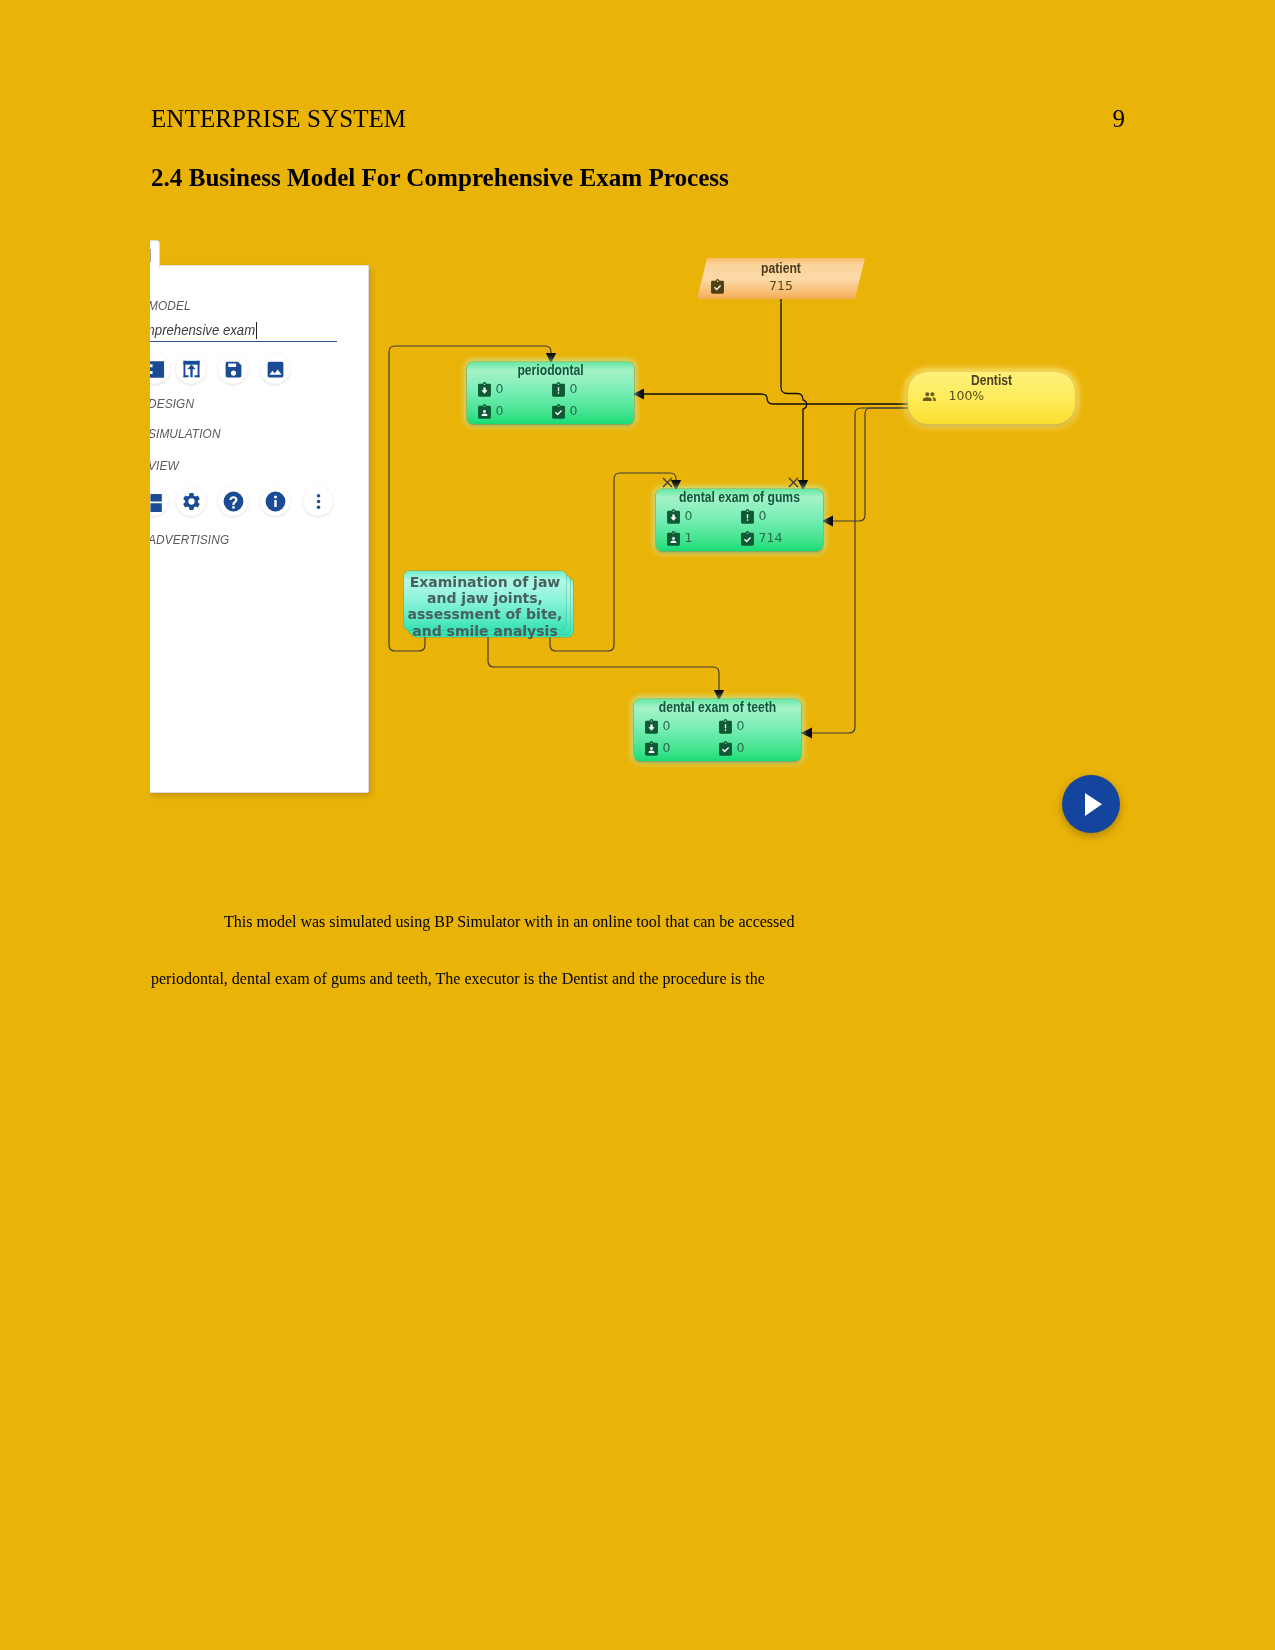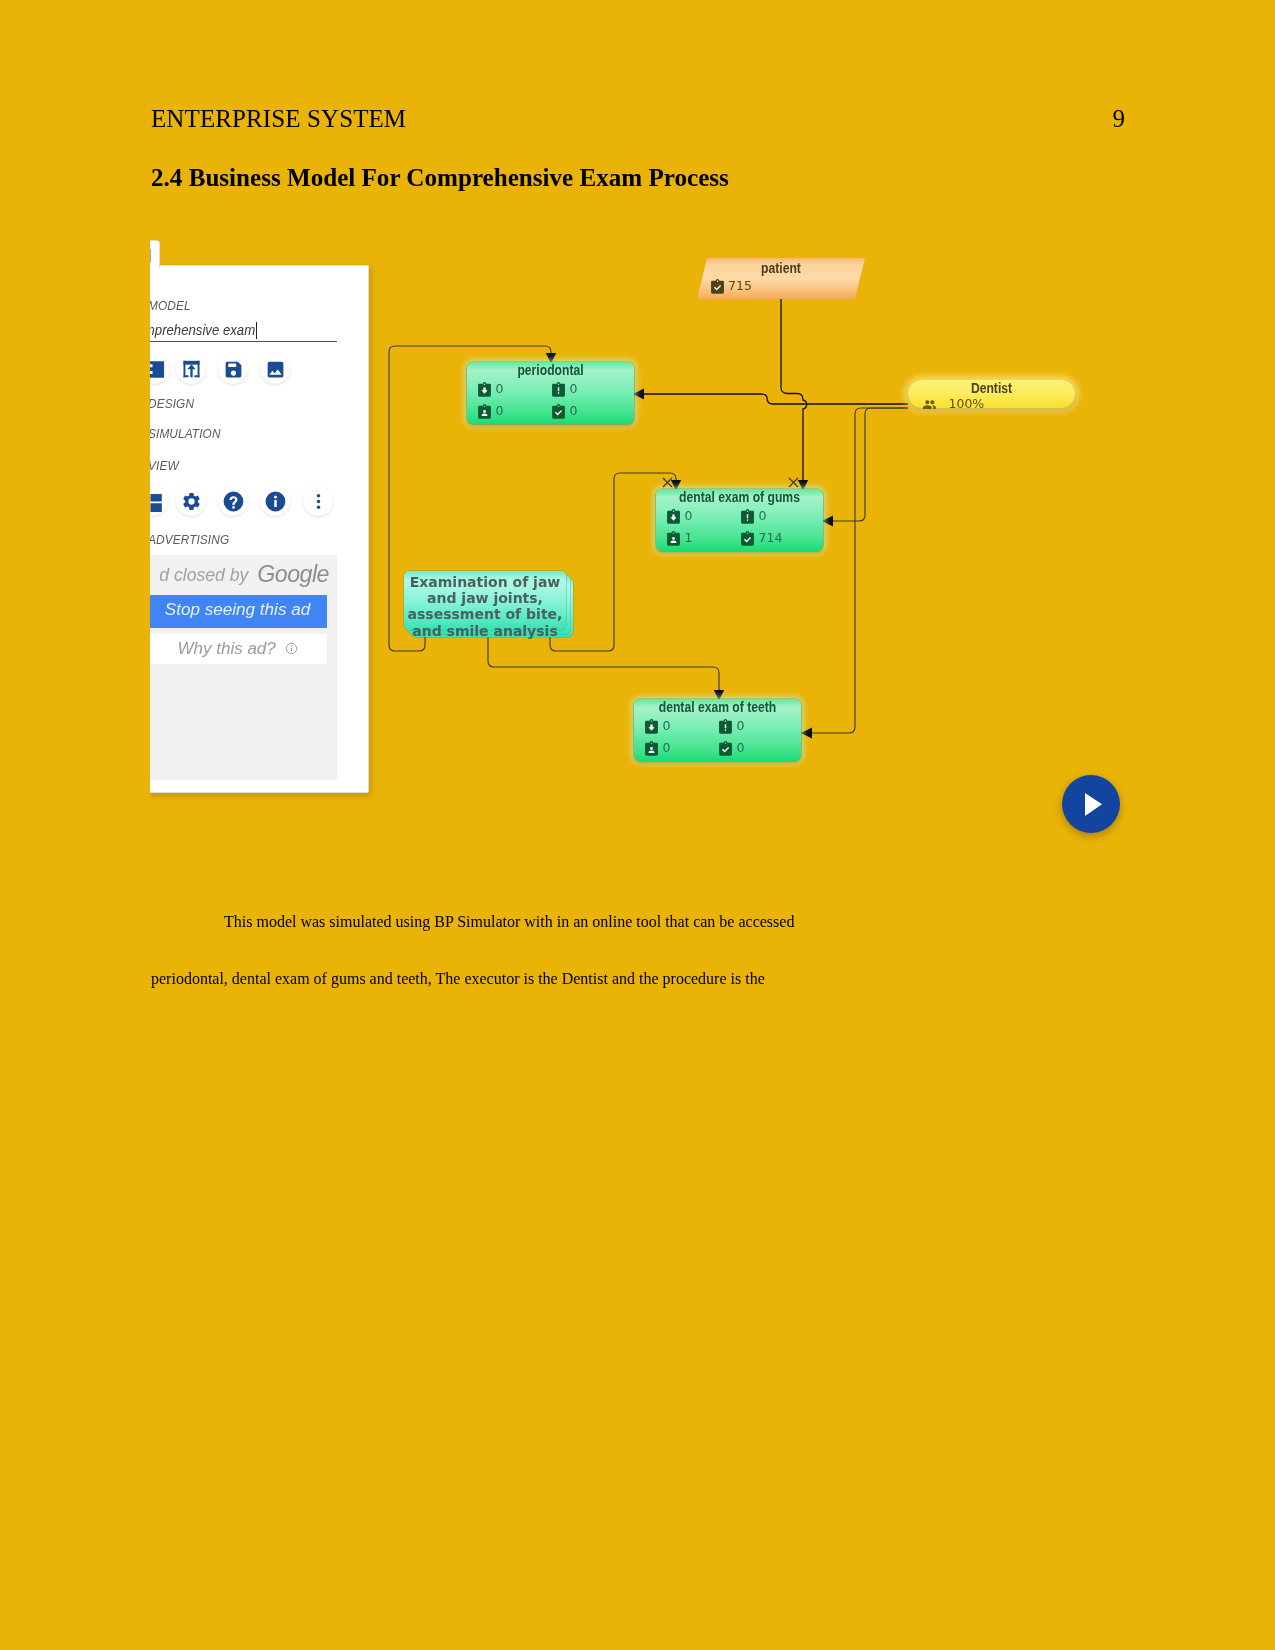--- a/index.html
+++ b/index.html
@@ -175,32 +175,20 @@
         <div class="ibtn" style="left:154px;top:220px;">
           <svg width="21" height="21" viewBox="0 0 24 24" fill="#1a4b94">
             <circle cx="12" cy="5.5" r="2"></circle>
               <circle cx="12" cy="12" r="2"></circle>
               <circle cx="12" cy="18.5" r="2"></circle>
           </svg>
         </div>
 
         <div class="p-lbl" style="left:-1px;top:266px;">ADVERTISING</div>
 
-        <div class="ad-wrap">
-          <div class="ad-closed"><span>d closed by</span>
-            <b>Google</b></div>
-          <div class="ad-stop">Stop seeing this ad</div>
-          <div class="ad-why"><span>Why this ad?</span>
-            <svg width="13" height="13" viewBox="0 0 24 24" style="vertical-align:-1px;margin-left:4px;">
-              <circle cx="12" cy="12" r="9.5" fill="none" stroke="#9a9a9a" stroke-width="1.8"></circle>
-              <rect x="11" y="10.5" width="2" height="7" fill="#9a9a9a"></rect>
-              <circle cx="12" cy="7.2" r="1.2" fill="#9a9a9a"></circle>
-            </svg>
-          </div>
-        </div>
 
       </div>
     </div>
 
     <div class="canvas">
 
       <svg class="edges" style="position:absolute;left:0;top:0;" width="752" height="584" viewBox="0 0 752 584">
         <defs>
           <marker id="ah" markerWidth="12" markerHeight="12" refX="11" refY="6" orient="auto" markerUnits="userSpaceOnUse">
             <path d="M0,0.6 L11,6 L0,11.4 z" fill="#0a0a0a"></path>
@@ -221,21 +209,21 @@
 
           <path d="M532,172 L495,172 Q489,172 489,178 L489,279 Q489,285 483,285 L446,285" marker-end="url(#ah)"></path>
 
           <path d="M532,172 L485,172 Q479,172 479,178 L479,491 Q479,497 473,497 L425,497" marker-end="url(#ah)"></path>
         </g>
       </svg>
 
       <div class="node nd-input" style="left:321px;top:22px;width:168px;height:41px;">
         <div class="pgram"></div>
         <div class="ttl" style="top:3px;">patient</div>
-        <div class="st" style="left:12.5px;top:21px;">
+        <div class="st" style="left:12.5px;top:21px;gap:41px;">
           <svg class="gi" viewBox="0 0 24 24">
             <path d="M20.2 2.6h-5.1a3.2 3.2 0 0 0-6.2 0H3.8a2.1 2.1 0 0 0-2.1 2.1v16.6a2.1 2.1 0 0 0 2.1 2.1h16.4a2.1 2.1 0 0 0 2.1-2.1V4.7a2.1 2.1 0 0 0-2.1-2.1zM12 2.3a1.3 1.3 0 1 1 0 2.6 1.3 1.3 0 0 1 0-2.6z"></path>
             <path fill="#fff" d="M10.6 18.2 6.4 14l1.5-1.5 2.7 2.7 5.6-5.6 1.5 1.5z"></path>
           </svg>
           <span>715</span>
         </div>
       </div>
 
       <div class="node nd-fn" style="left:91px;top:126px;width:167px;height:62px;">
         <div class="ttl" style="top:1px;">periodontal</div>
@@ -333,21 +321,21 @@
         </div>
       </div>
 
       <div class="node nd-proc" style="left:28px;top:335px;width:167px;height:61px;">
         <div class="stack2"></div>
         <div class="stack1"></div>
         <div class="front"></div>
         <div class="ptxt">Examination of jaw and jaw joints, assessment of bite, and smile analysis</div>
       </div>
 
-      <div class="node nd-exec" style="left:532px;top:144px;width:167px;height:28px;text-decoration:underline;">
+      <div class="node nd-exec" style="left:532px;top:136px;width:167px;height:52px;text-decoration:underline;">
         <div class="ttl" style="top:1px;">Dentist</div>
         <div class="st" style="left:14px;top:17px;">
           <svg class="gi gy" viewBox="0 0 24 24">
             <path d="M16.5 13.2c1.85 0 5.5.93 5.5 2.77V19h-4v-3.03c0-1.2-.65-2.1-1.6-2.73h.1zM8.5 13c-2.33 0-7 1.17-7 3.5V19h14v-2.5c0-2.33-4.67-3.5-7-3.5zm8-1.5a3.25 3.25 0 1 0 0-6.5 3.25 3.25 0 0 0 0 6.5zm-8 0a3.25 3.25 0 1 0 0-6.5 3.25 3.25 0 0 0 0 6.5z"></path>
           </svg>
           <span>100%</span>
         </div>
       </div>
 
       <svg class="xmark" style="left:286px;top:241px;" width="11" height="11" viewBox="0 0 11 11">

